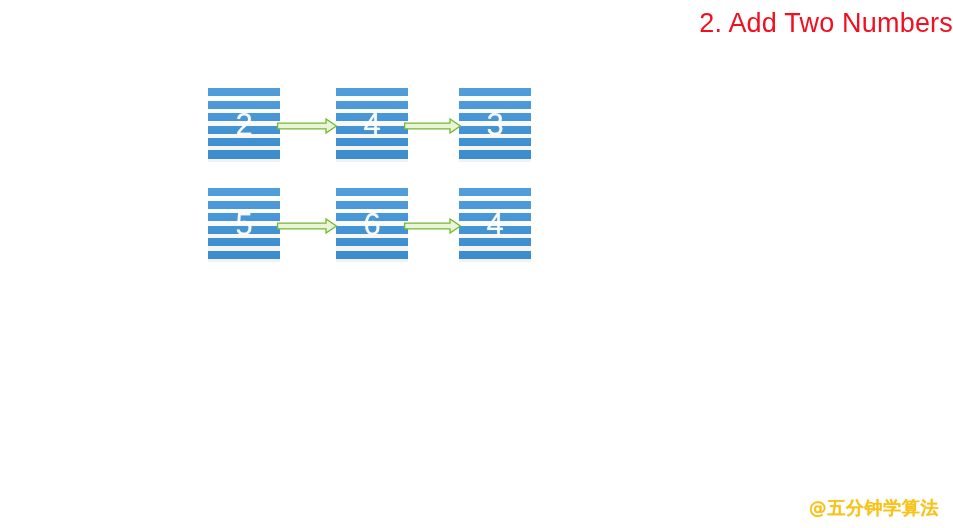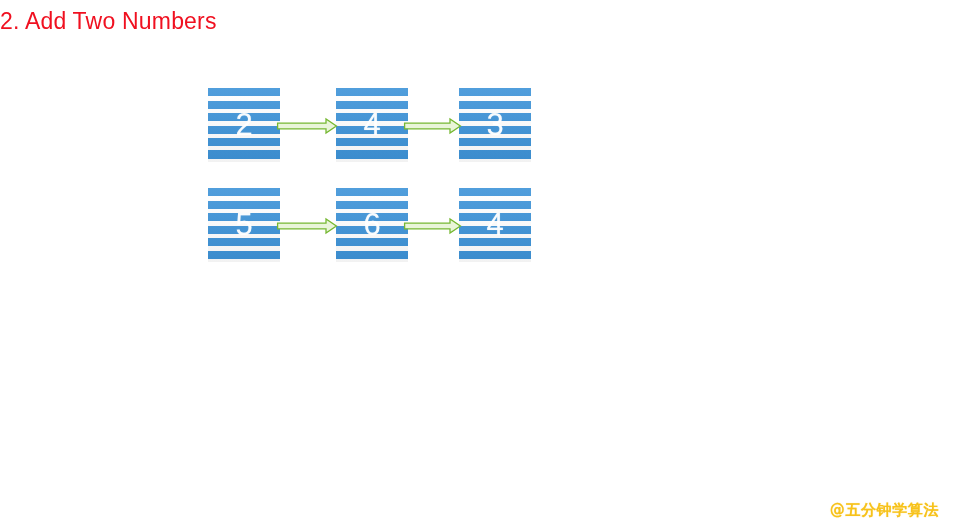--- a/index.html
+++ b/index.html
@@ -15,23 +15,23 @@
     font-family: "Liberation Sans", sans-serif;
     background: #ffffff;
   }
 
   
   #slide-title {
     position: absolute;
     left: 0;
     top: 8px;
     width: 953px;
-    text-align: left;
+    text-align: right;
     color: #f01020;
-    font-size: 23px;
+    font-size: 27px;
     font-weight: 400;
     letter-spacing: 0.2px;
     font-family: "Liberation Sans", sans-serif;
     white-space: nowrap;
   }
 
   
   #diagram {
     position: absolute;
     left: 0;
@@ -107,21 +107,21 @@
     height: 100%;
     overflow: visible;
   }
 
   
   #watermark {
     position: absolute;
     right: 14px;
     bottom: 8px;
     color: #f7c21a;
-    font-size: 15px;
+    font-size: 18px;
     font-weight: bold;
     font-family: "DejaVu Sans", sans-serif;
     letter-spacing: 0.6px;
     white-space: nowrap;
     text-shadow: 0 0 1px rgba(247,194,26,0.6);
   }
 </style>
 </head>
 <body>
 

